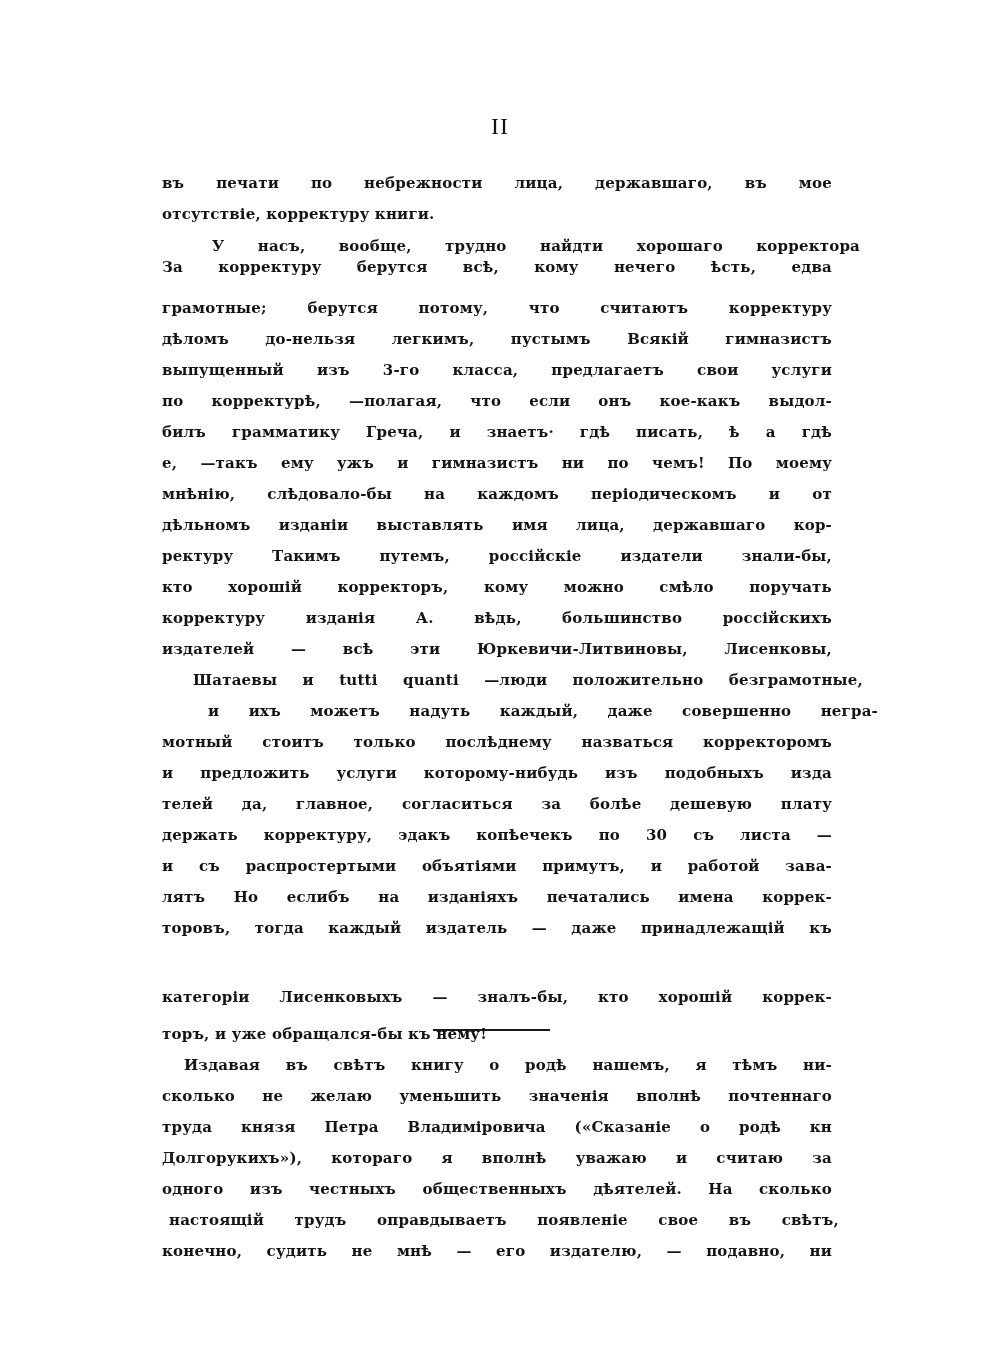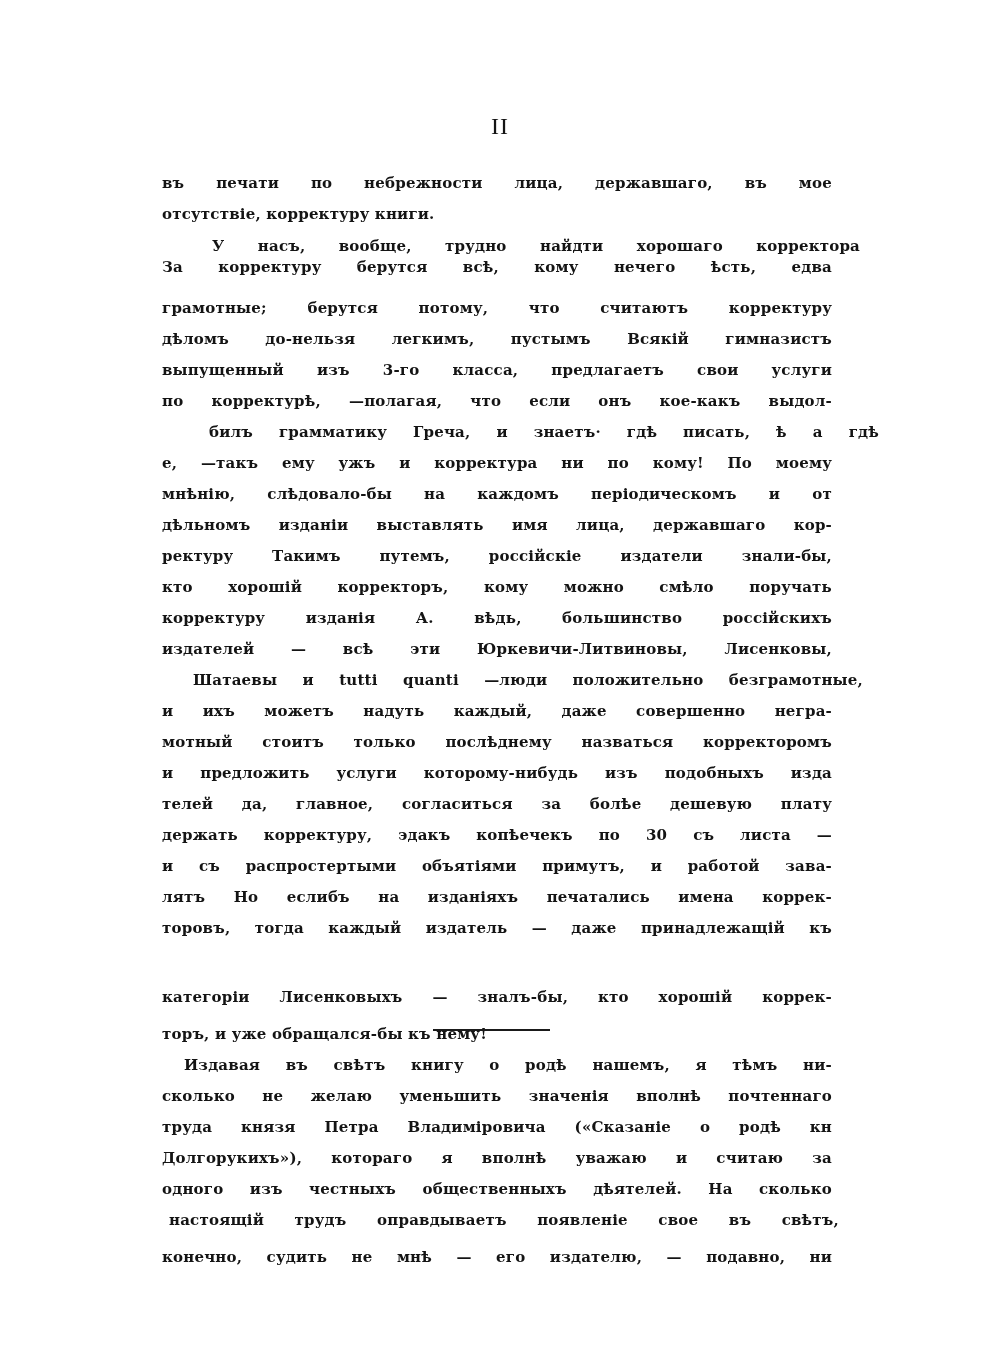--- a/index.html
+++ b/index.html
@@ -71,44 +71,44 @@
   <div class="line last" style="top:31px;">отсутствіе, корректуру книги.</div>
 </div>
 
 <div class="text-block" style="top:231px;">
   <div class="line indent" style="top:0px;margin-left:28px;">У насъ, вообще, трудно найдти хорошаго корректора</div>
   <div class="line" style="top:21px;">За корректуру берутся всѣ, кому нечего ѣсть, едва</div>
   <div class="line" style="top:62px;">грамотные; берутся потому, что считаютъ корректуру</div>
   <div class="line" style="top:93px;">дѣломъ до-нельзя легкимъ, пустымъ  Всякій гимназистъ</div>
   <div class="line" style="top:124px;">выпущенный изъ 3-го класса, предлагаетъ свои услуги</div>
   <div class="line" style="top:155px;">по корректурѣ, —полагая, что если онъ кое-какъ выдол-</div>
-  <div class="line" style="top:186px;margin-left:47px;">билъ грамматику Греча, и знаетъ· гдѣ писать, ѣ а гдѣ</div>
-  <div class="line" style="top:217px;">е, —такъ ему ужъ и корректура ни по кому!  По моему</div>
+  <div class="line" style="top:186px;">билъ грамматику Греча, и знаетъ· гдѣ писать, ѣ а гдѣ</div>
+  <div class="line" style="top:217px;">е, —такъ ему ужъ и гимназистъ ни по чемъ!  По моему</div>
   <div class="line" style="top:248px;">мнѣнію, слѣдовало-бы на каждомъ періодическомъ и от</div>
   <div class="line" style="top:279px;">дѣльномъ изданіи выставлять имя лица, державшаго кор-</div>
   <div class="line" style="top:310px;">ректуру  Такимъ путемъ, россійскіе издатели знали-бы,</div>
   <div class="line" style="top:341px;">кто хорошій корректоръ, кому можно смѣло поручать</div>
   <div class="line" style="top:372px;">корректуру изданія  А. вѣдь, большинство россійскихъ</div>
   <div class="line" style="top:403px;">издателей — всѣ эти Юркевичи-Литвиновы, Лисенковы,</div>
   <div class="line" style="top:434px;margin-left:31px;">Шатаевы и tutti quanti —люди положительно безграмотные,</div>
-  <div class="line" style="top:465px;">и ихъ можетъ надуть каждый, даже совершенно негра-</div>
+  <div class="line" style="top:465px;margin-left:46px;">и ихъ можетъ надуть каждый, даже совершенно негра-</div>
   <div class="line" style="top:496px;">мотный  стоитъ только послѣднему назваться корректоромъ</div>
   <div class="line" style="top:527px;">и предложить услуги которому-нибудь изъ подобныхъ изда</div>
   <div class="line" style="top:558px;">телей   да, главное, согласиться за болѣе дешевую плату</div>
   <div class="line" style="top:589px;">держать корректуру, эдакъ копѣечекъ по 30 съ листа —</div>
   <div class="line" style="top:620px;">и съ распростертыми объятіями примутъ, и работой зава-</div>
   <div class="line" style="top:651px;">лятъ   Но еслибъ на изданіяхъ печатались имена коррек-</div>
   <div class="line" style="top:682px;">торовъ, тогда каждый издатель — даже принадлежащій къ</div>
   <div class="line" style="top:751px;">категоріи Лисенковыхъ — зналъ-бы, кто хорошій коррек-</div>
   <div class="line last" style="top:744px;margin-top:44px;">торъ, и уже обращался-бы къ нему!</div>
 </div>
 
 <div class="separator"></div>
 
 <div class="text-block" style="top:1050px;">
   <div class="line indent" style="top:0px;">Издавая въ свѣтъ книгу о родѣ нашемъ, я тѣмъ ни-</div>
   <div class="line" style="top:31px;">сколько не желаю уменьшить значенія вполнѣ почтеннаго</div>
   <div class="line" style="top:62px;">труда князя Петра Владиміровича («Сказаніе о родѣ кн</div>
   <div class="line" style="top:93px;">Долгорукихъ»), котораго я вполнѣ уважаю и считаю за</div>
   <div class="line" style="top:124px;">одного изъ честныхъ общественныхъ дѣятелей. На сколько</div>
   <div class="line" style="top:155px;margin-left:7px;">настоящій трудъ оправдываетъ появленіе свое въ свѣтъ,</div>
-  <div class="line" style="top:186px;margin-top:6px;">конечно, судить не мнѣ — его издателю, — подавно, ни</div>
+  <div class="line" style="top:186px;">конечно, судить не мнѣ — его издателю, — подавно, ни</div>
 </div>
 
 </body></html>

